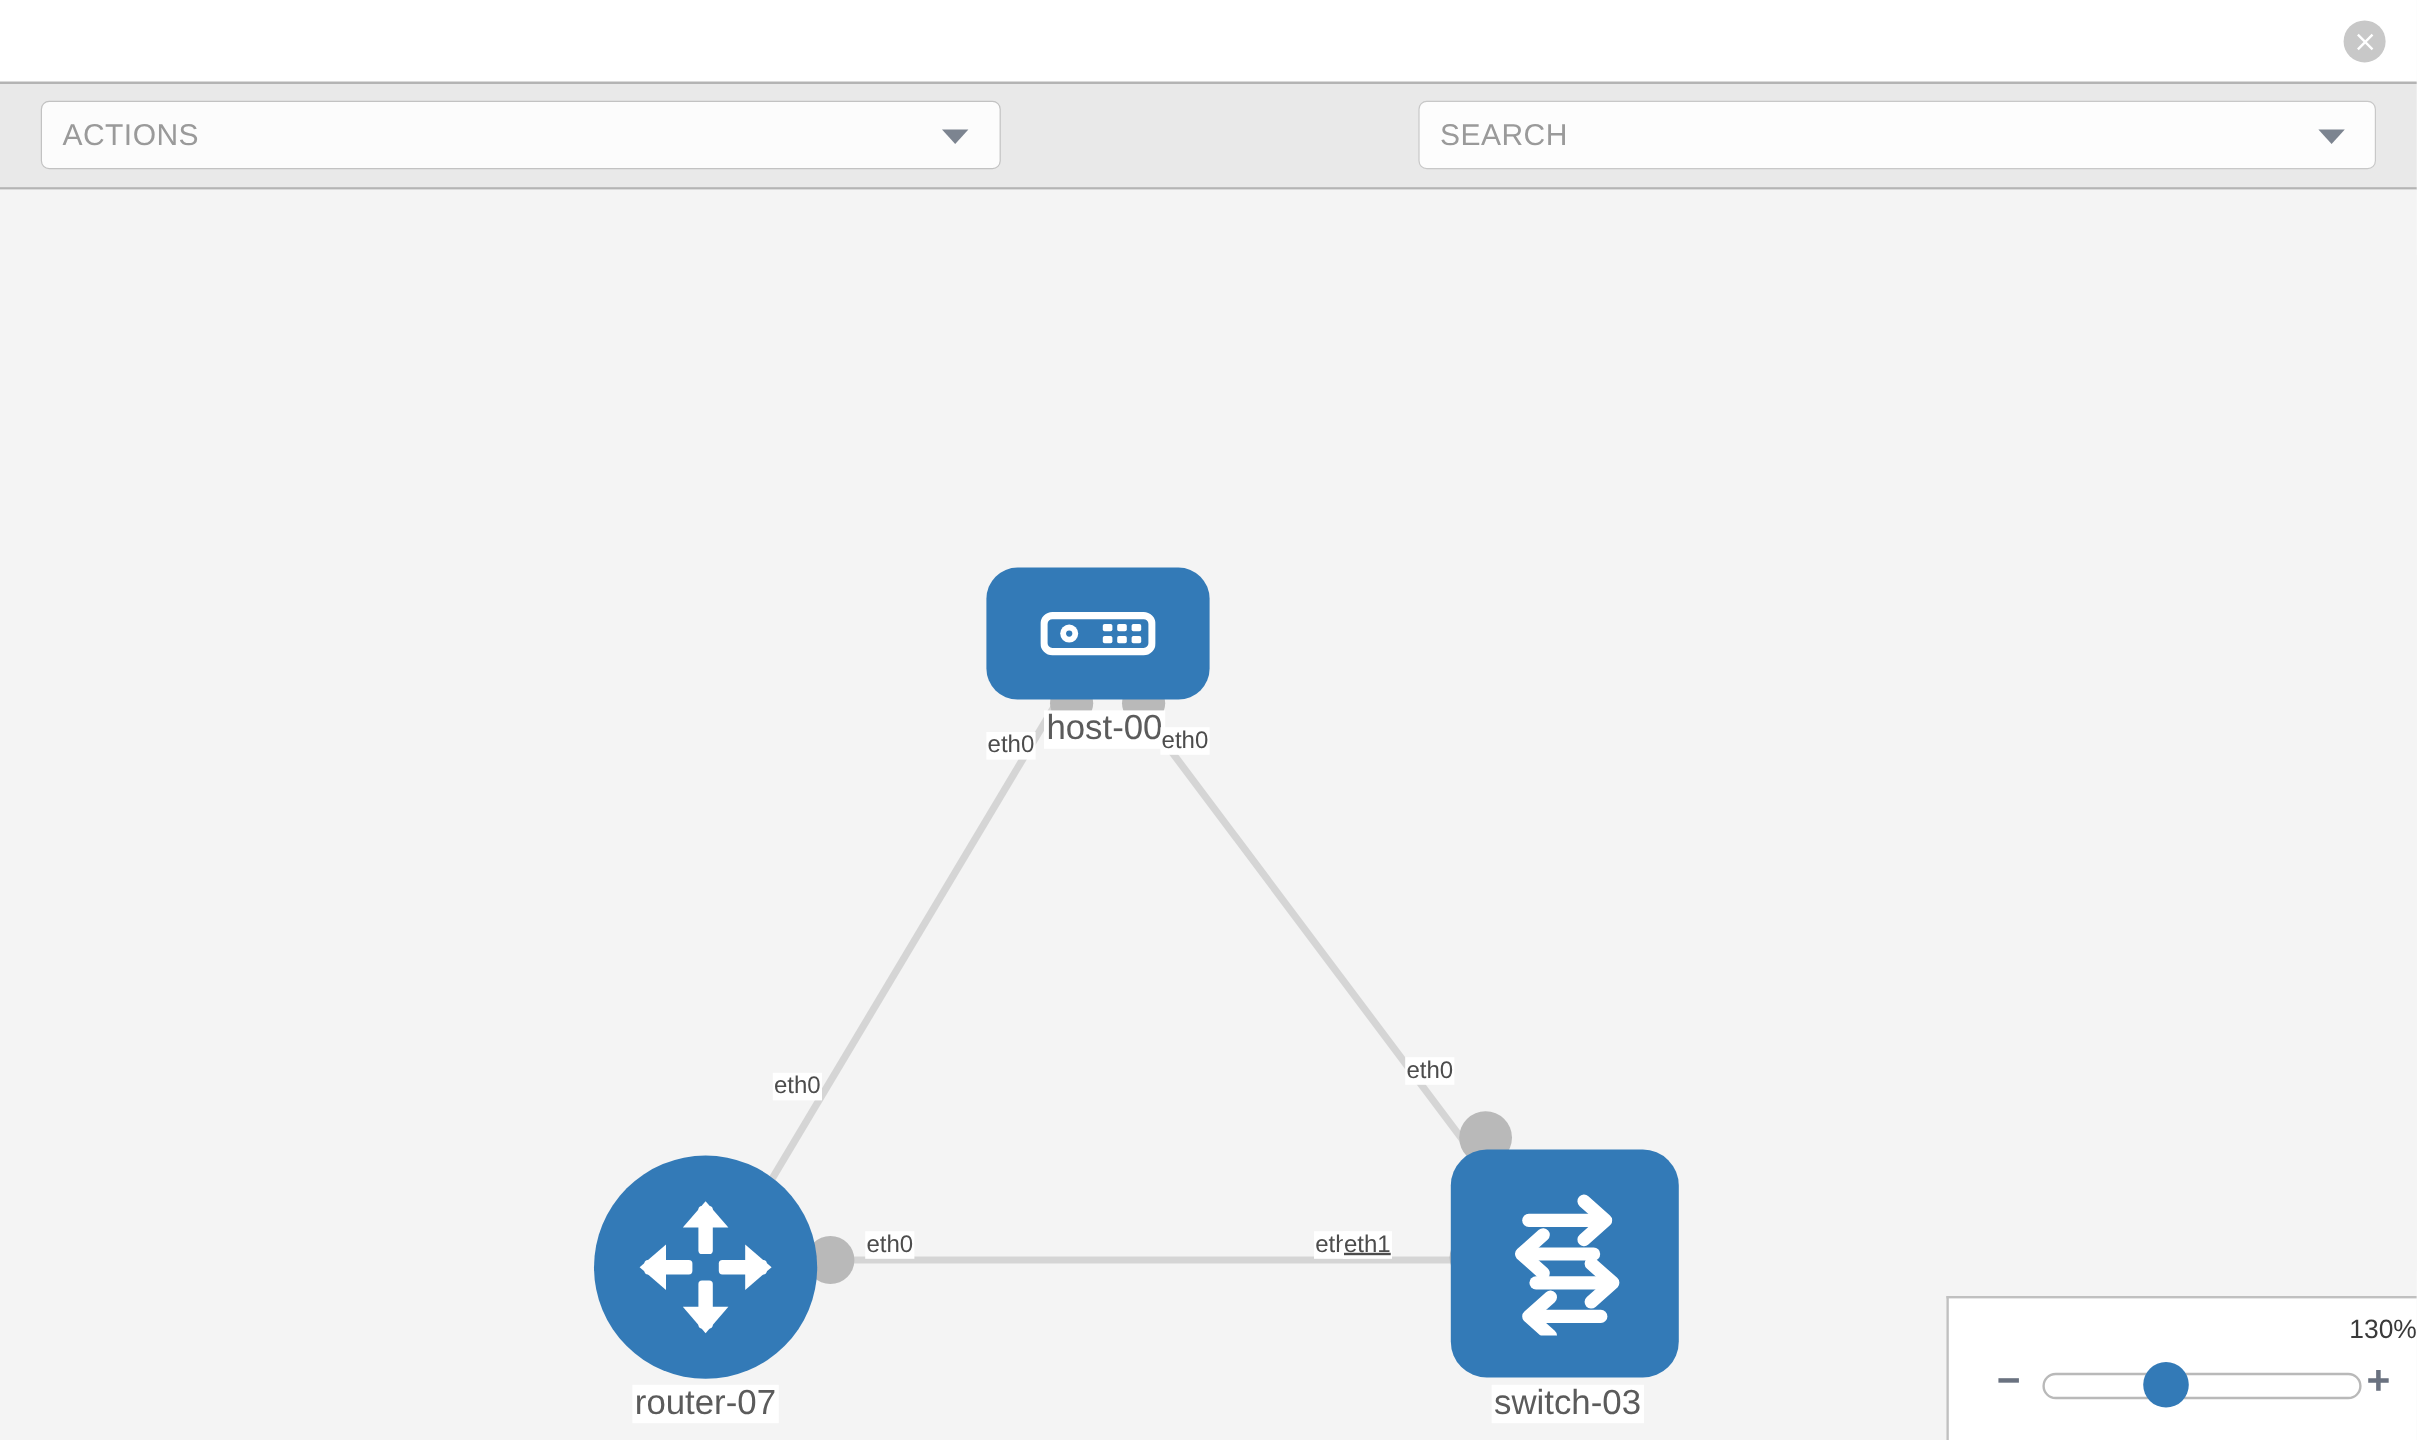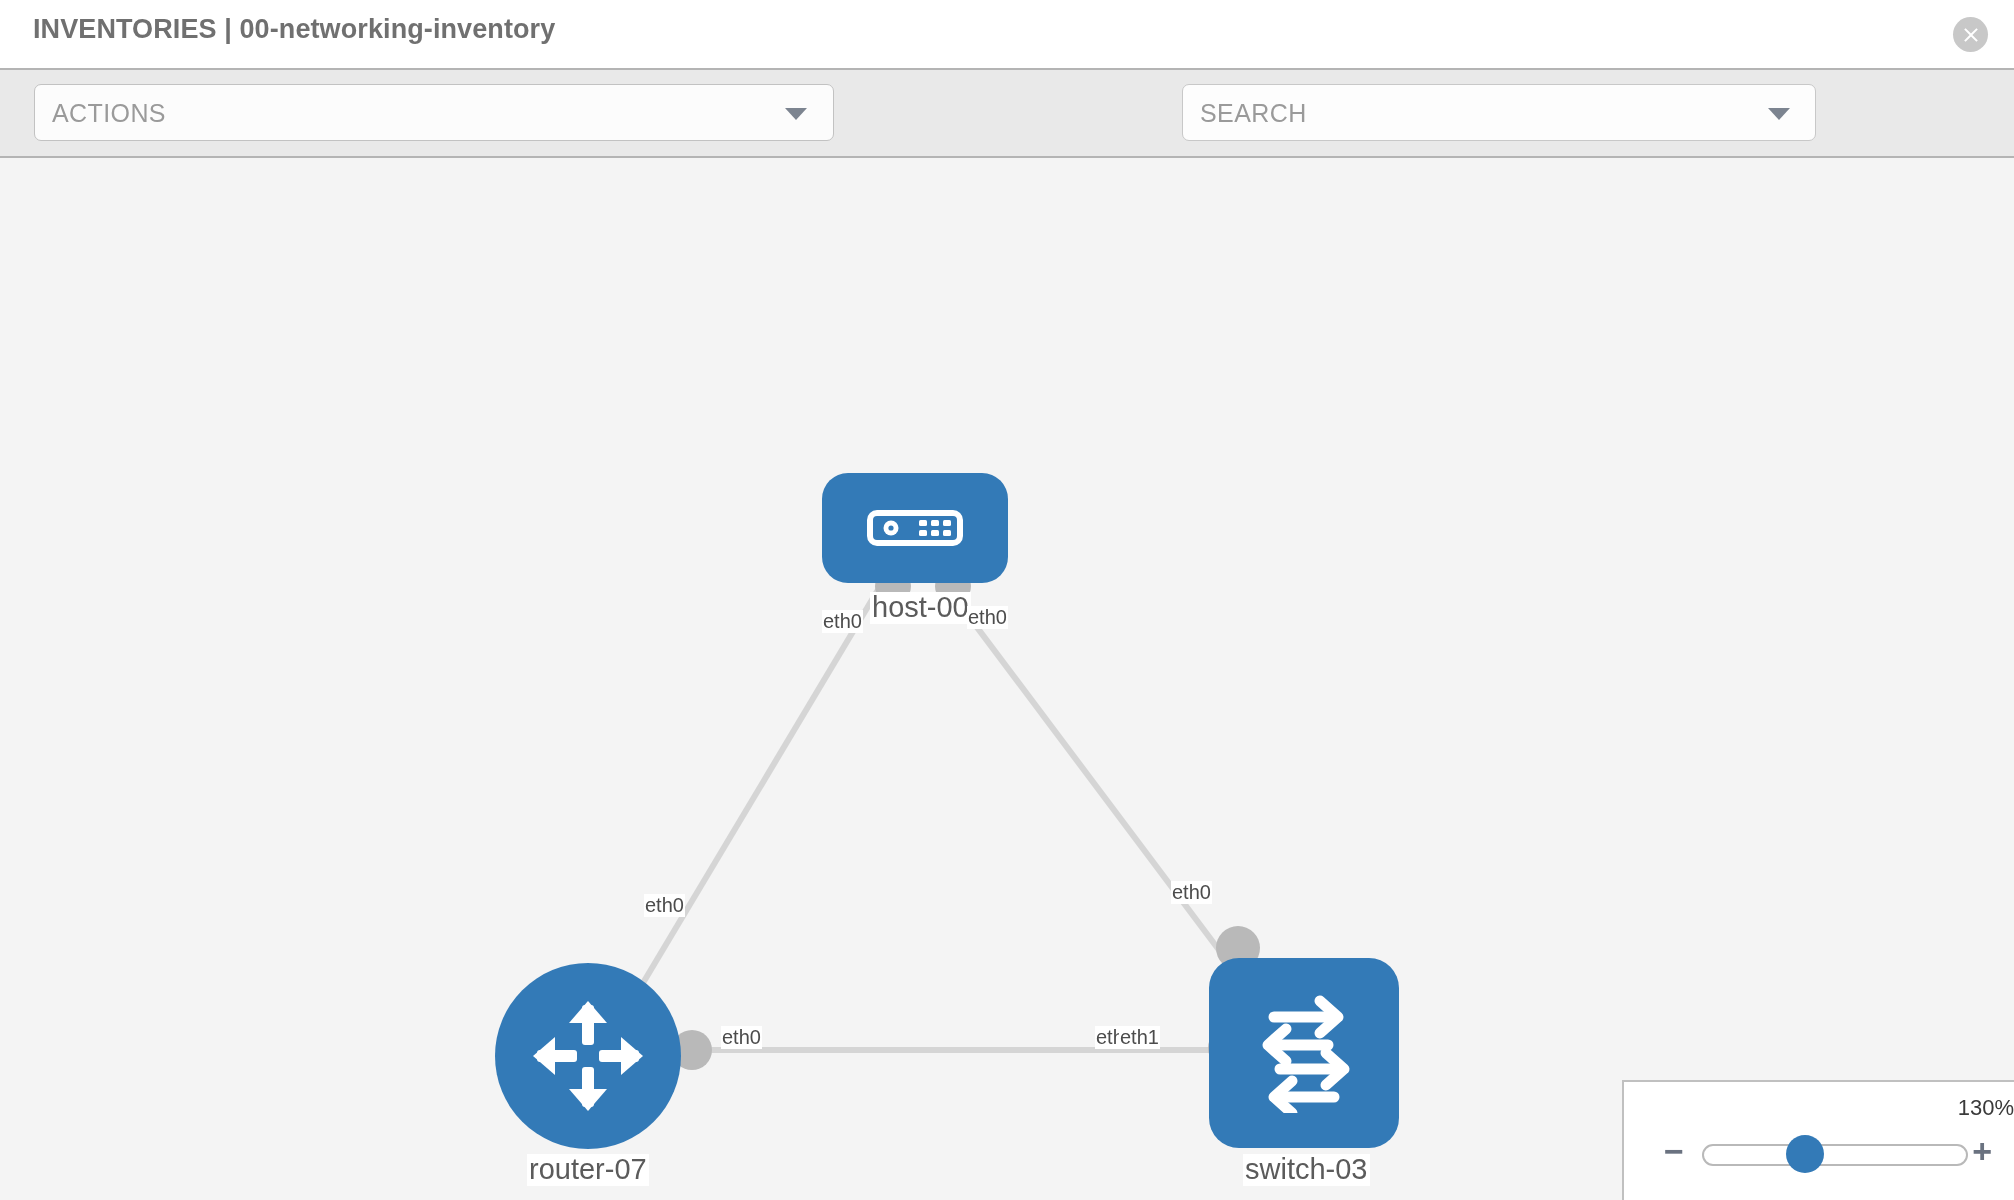--- a/index.html
+++ b/index.html
@@ -103,21 +103,21 @@
     cursor: pointer;
   }
   .tool-icon svg { display: block; }
   #wrench-icon { left: 1042px; top: 88px; }
   #key-icon    { left: 1110px; top: 88px; }
 
   .search-select {
     position: absolute;
     left: 1182px;
     top: 14px;
-    width: 634px;
+    width: 798px;
     height: 57px;
     background: #fdfdfd;
     border: 1.5px solid #c8c8c8;
     border-radius: 7px;
   }
   .search-label {
     position: absolute;
     left: 17px;
     top: 14px;
     font-size: 25px;
@@ -228,21 +228,20 @@
     background: #337ab7;
     cursor: pointer;
   }
 </style>
 </head>
 <body>
 
 <div id="app">
 
   <div class="header">
-    <div class="header-title">INVENTORIES | 00-networking-inventory</div>
     <div class="close-btn">
       <span>
         <svg width="22" height="22" viewBox="0 0 22 22">
           <path d="M5.6 4.2 L11 9.6 L16.4 4.2 L17.8 5.6 L12.4 11 L17.8 16.4 L16.4 17.8 L11 12.4 L5.6 17.8 L4.2 16.4 L9.6 11 L4.2 5.6 Z" fill="#ffffff"></path>
         </svg>
       </span>
     </div>
   </div>
 
   <div class="toolbar">
@@ -349,21 +348,21 @@
     <div class="node-label" style="left:870px;  top:434px;">host-00</div>
     <div class="node-label" style="left:527px;  top:996px;">router-07</div>
     <div class="node-label" style="left:1243px; top:996px;">switch-03</div>
 
     <div class="edge-label" style="left:822px;  top:452px;">eth0</div>
     <div class="edge-label" style="left:967px;  top:448px;">eth0</div>
     <div class="edge-label" style="left:644px;  top:736px;">eth0</div>
     <div class="edge-label" style="left:1171px; top:723px;">eth0</div>
     <div class="edge-label" style="left:721px;  top:868px;">eth0</div>
     <div class="edge-label" style="left:1095px; top:868px;">eth</div>
-    <div class="edge-label" style="left:1119px; top:868px;">eth1</div>
+    <div class="edge-label" style="left:1119px; top:868px;text-decoration:underline;">eth1</div>
 
   </div>
 
   <div class="zoom-panel">
     <div class="zoom-value">130%</div>
     <div class="zoom-minus">−</div>
     <div class="zoom-track"></div>
     <div class="zoom-thumb"></div>
     <div class="zoom-plus">+</div>
   </div>

